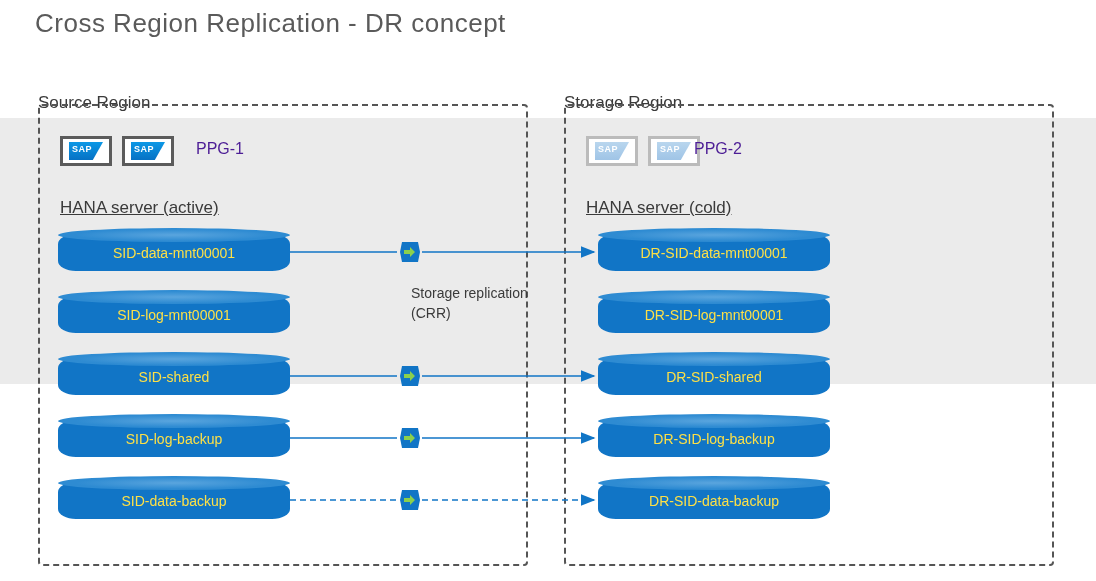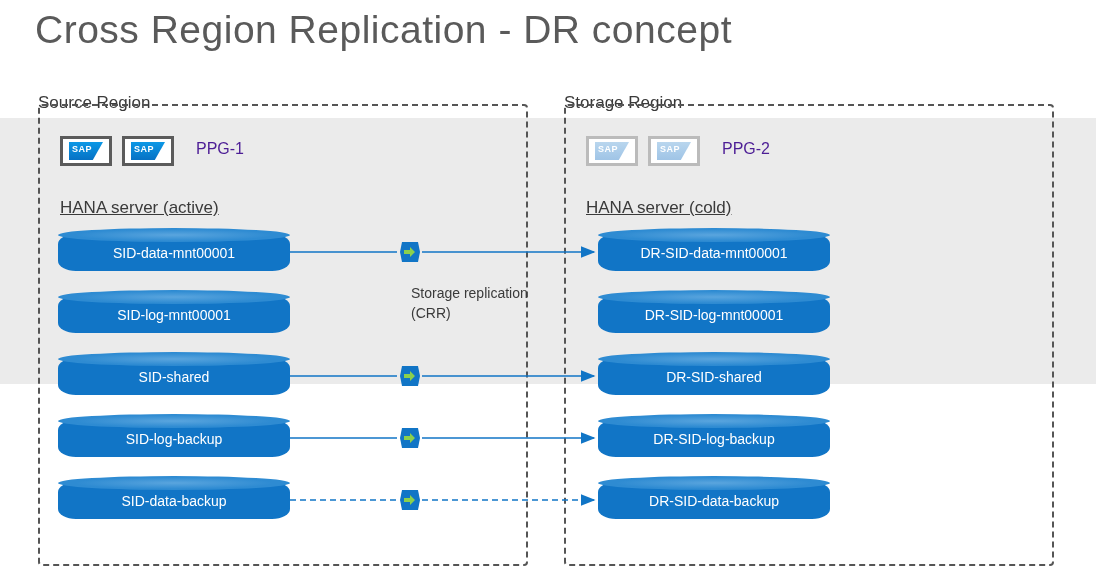--- a/index.html
+++ b/index.html
@@ -9,21 +9,21 @@
     background: #fff;
     width: 1096px;
     height: 581px;
     position: relative;
     overflow: hidden;
   }
   .page-title {
     position: absolute;
     left: 35px;
     top: 8px;
-    font-size: 39px;
+    font-size: 26px;
     font-weight: 300;
     color: #5a5a5a;
     letter-spacing: 0.5px;
   }
   .region-label {
     position: absolute;
     top: 93px;
     font-size: 17px;
     color: #3a3a3a;
     font-weight: 400;
@@ -93,21 +93,21 @@
     font-size: 9px;
     color: #fff;
     letter-spacing: 0.5px;
   }
   .disk {
     position: absolute;
     width: 232px;
     height: 37px;
     background: #1175c6;
     border-radius: 18px / 10px;
-    color: #ffffff;
+    color: #fde047;
     display: flex;
     align-items: center;
     justify-content: center;
     font-size: 14px;
     font-family: "Segoe UI", Arial, sans-serif;
     font-weight: 400;
   }
   .disk::before {
     content: '';
     position: absolute;
@@ -168,21 +168,21 @@
 <div class="sap-frame cold" style="left:586px; top:136px">
     <div class="sap-logo cold">
       <span>SAP</span>
     </div>
   </div>
 <div class="sap-frame cold" style="left:648px; top:136px">
     <div class="sap-logo cold">
       <span>SAP</span>
     </div>
   </div>
-<div class="ppg-label" style="left:722px">PPG-2</div>
+<div class="ppg-label" style="left:694px">PPG-2</div>
 <div class="hana-label" style="left:586px">HANA server (cold)</div>
 
 <div class="disk" style="left:58px; top:234px">
     <span class="disk-label">SID-data-mnt00001</span>
   </div>
 <div class="disk" style="left:58px; top:296px">
     <span class="disk-label">SID-log-mnt00001</span>
   </div>
 <div class="disk" style="left:58px; top:358px">
     <span class="disk-label">SID-shared</span>

